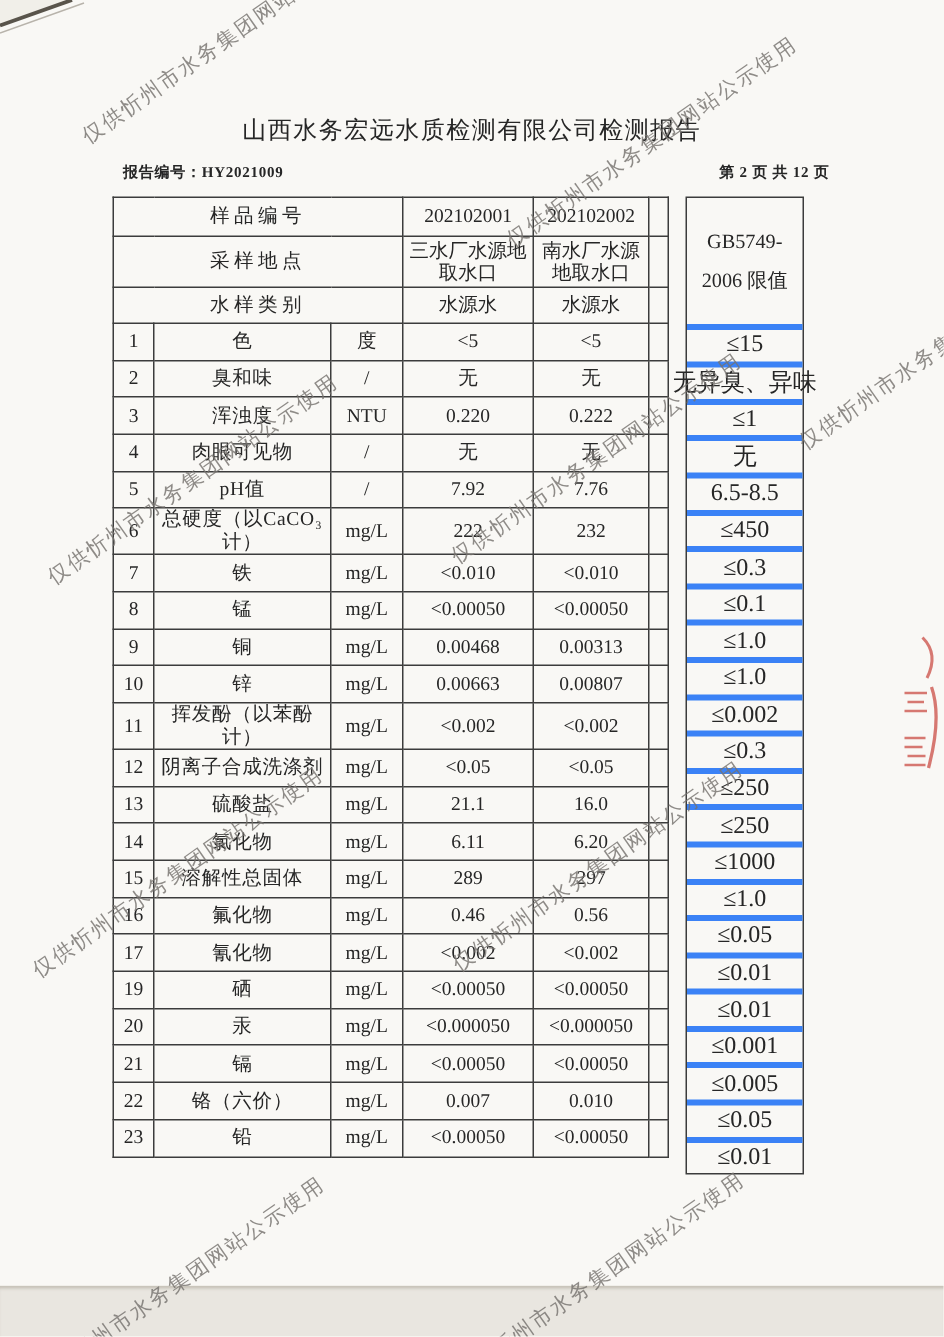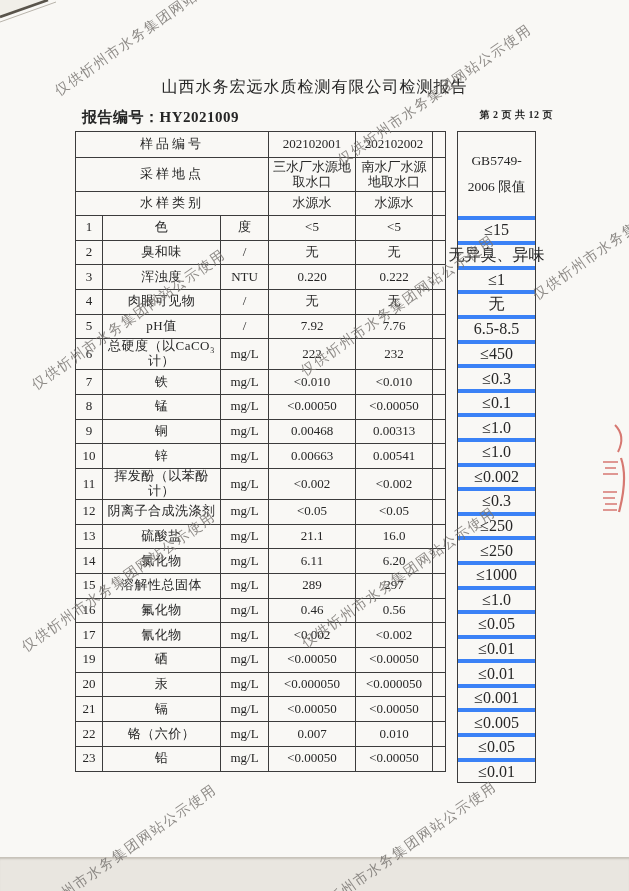--- a/index.html
+++ b/index.html
@@ -24,21 +24,21 @@
     font-family:"Liberation Sans","DejaVu Sans",sans-serif;
     font-size:14px;letter-spacing:1.5px;white-space:nowrap;
     color:rgba(118,115,111,.82);
     pointer-events:none;z-index:5;
   }
   
   .title{
     position:absolute;left:0;top:77px;width:629px;
     text-align:center;font-size:16px;font-weight:normal;letter-spacing:1px;
   }
-  .meta-left{position:absolute;left:82px;top:108px;font-size:15px;font-weight:600;letter-spacing:.5px;}
+  .meta-left{position:absolute;left:82px;top:108px;font-size:10px;font-weight:600;letter-spacing:.5px;}
   .meta-right{position:absolute;right:76px;top:108px;font-size:10px;font-weight:600;letter-spacing:.5px;}
   
   table.main{
     position:absolute;left:75px;top:131px;width:370px;
     border-collapse:collapse;table-layout:fixed;
   }
   table.main td{
     border:1px solid #3c3c3c;
     font-size:13px;text-align:center;vertical-align:middle;
     padding:0 2px;line-height:1.15;
@@ -201,21 +201,21 @@
         <td class="col-unit">mg/L</td>
         <td class="col-v1">0.00468</td>
         <td class="col-v2">0.00313</td>
         <td></td>
       </tr>
       <tr class="body-row">
         <td class="col-no">10</td>
         <td class="col-name">锌</td>
         <td class="col-unit">mg/L</td>
         <td class="col-v1">0.00663</td>
-        <td class="col-v2">0.00541</td>
+        <td class="col-v2">0.00807</td>
         <td></td>
       </tr>
       <tr class="body-row">
         <td class="col-no">11</td>
         <td class="col-name">挥发酚（以苯酚计）</td>
         <td class="col-unit">mg/L</td>
         <td class="col-v1">&lt;0.002</td>
         <td class="col-v2">&lt;0.002</td>
         <td></td>
       </tr>

